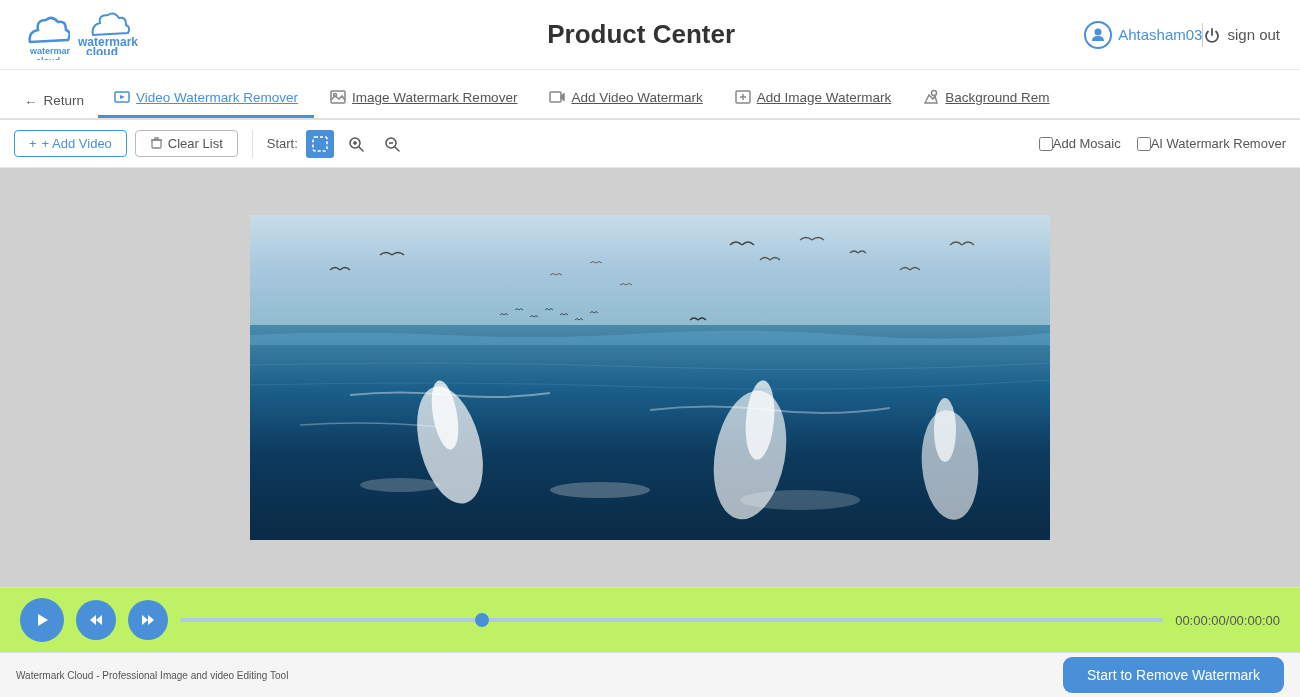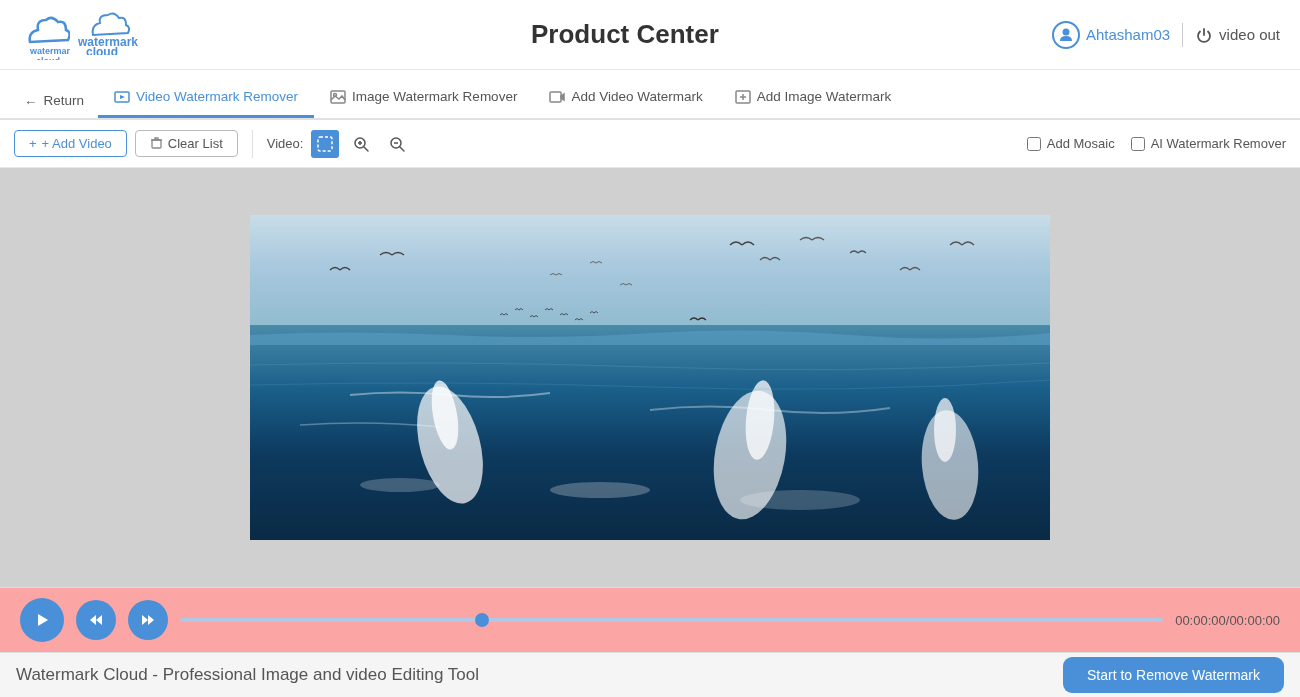--- a/index.html
+++ b/index.html
@@ -4,43 +4,43 @@
   <style>
     * { box-sizing: border-box; margin: 0; padding: 0; }
     body { font-family: -apple-system, BlinkMacSystemFont, 'Segoe UI', Arial, sans-serif; background: #f5f5f5; width: 1300px; height: 697px; overflow: hidden; display: flex; flex-direction: column; }
 
     
     .header { background: #fff; height: 70px; display: flex; align-items: center; padding: 0 20px; border-bottom: 1px solid #e8e8e8; flex-shrink: 0; }
     .logo { display: flex; align-items: center; gap: 8px; }
     .logo-icon { width: 50px; height: 50px; }
     .header-center { flex: 1; display: flex; justify-content: center; }
     .product-center { font-size: 26px; font-weight: 600; color: #333; }
-    .header-right { display: flex; align-items: center; gap: 12px; }
+    .header-right { display: flex; align-items: center; }
     .user-info { display: flex; align-items: center; gap: 6px; color: #4a90d9; font-size: 15px; cursor: pointer; }
     .user-icon { width: 28px; height: 28px; border-radius: 50%; border: 2px solid #4a90d9; display: flex; align-items: center; justify-content: center; }
     .divider-v { width: 1px; height: 24px; background: #ccc; }
     .sign-out { display: flex; align-items: center; gap: 6px; color: #555; font-size: 15px; cursor: pointer; }
 
     
     .nav-tabs { background: #fff; height: 50px; display: flex; align-items: flex-end; padding: 0 10px; border-bottom: 2px solid #e0e0e0; flex-shrink: 0; gap: 0; }
-    .nav-tab { display: flex; align-items: flex-start; gap: 6px; padding: 10px 16px; font-size: 13.5px; color: #555; cursor: pointer; border-bottom: 3px solid transparent; white-space: nowrap; }
+    .nav-tab { display: flex; align-items: center; gap: 6px; padding: 10px 16px; font-size: 13.5px; color: #555; cursor: pointer; border-bottom: 3px solid transparent; white-space: nowrap; text-decoration: underline; }
     .nav-tab.active { color: #4a90d9; border-bottom: 3px solid #4a90d9; }
     .return-btn { display: flex; align-items: center; gap: 6px; padding: 10px 14px; color: #555; font-size: 13.5px; cursor: pointer; }
 
     
     .toolbar { background: #fff; height: 48px; display: flex; align-items: center; padding: 0 14px; border-bottom: 1px solid #e8e8e8; flex-shrink: 0; gap: 8px; }
     .btn-add-video { display: flex; align-items: center; gap: 5px; background: #fff; border: 1.5px solid #4a90d9; color: #4a90d9; font-size: 13px; padding: 5px 14px; border-radius: 4px; cursor: pointer; }
     .btn-clear-list { display: flex; gap: 5px; background: #fff; border: 1.5px solid #bbb; color: #555; font-size: 13px; padding: 5px 14px; border-radius: 4px; cursor: pointer; }
     .toolbar-separator { width: 1px; height: 28px; background: #e0e0e0; margin: 0 6px; }
     .tool-label { font-size: 13px; color: #555; }
     .tool-icons { display: flex; gap: 8px; align-items: center; }
     .tool-icon-btn { width: 28px; height: 28px; display: flex; align-items: center; justify-content: center; cursor: pointer; border: none; background: none; color: #555; font-size: 16px; }
     .tool-icon-btn.active { background: #4a90d9; border-radius: 3px; color: #fff; }
     .toolbar-right { margin-left: auto; display: flex; align-items: center; gap: 16px; }
-    .checkbox-item { display: flex; align-items: center; gap: 6px; font-size: 13px; color: #555; cursor: pointer; }
+    .checkbox-item { display: flex; align-items: center; font-size: 13px; color: #555; cursor: pointer; }
     .checkbox-item input[type=checkbox] { width: 14px; height: 14px; }
 
     
     .main-content { display: flex; flex: 1; overflow: hidden; }
 
     
     .file-sidebar { width: 290px; background: #f0f0f0; border-right: 1px solid #ddd; flex-shrink: 0; overflow-y: auto; }
     .file-item { background: #fff; margin: 8px; border-radius: 4px; padding: 10px; display: flex; align-items: flex-start; gap: 10px; position: relative; border: 1px solid #e0e0e0; }
     .file-thumbnail { width: 70px; height: 50px; background: #000; flex-shrink: 0; border-radius: 2px; }
     .file-info { flex: 1; }
@@ -50,30 +50,30 @@
     .progress-bar-bg { flex: 1; height: 4px; background: #ddd; border-radius: 2px; }
     .progress-bar-fill { height: 100%; background: #4a90d9; border-radius: 2px; width: 0%; }
     .progress-text { font-size: 11px; color: #555; }
     .file-close { position: absolute; top: 6px; right: 6px; color: #999; cursor: pointer; font-size: 14px; line-height: 1; }
 
     
     .video-area { flex: 1; display: flex; flex-direction: column; background: #e8e8e8; }
     .video-preview { flex: 1; display: flex; align-items: center; justify-content: center; overflow: hidden; background: #d0d0d0; }
 
     
-    .video-controls { height: 65px; background: #fca5a5; display: flex; align-items: center; padding: 0 20px; gap: 12px; flex-shrink: 0; border-top: 1px solid #ddd; }
+    .video-controls { height: 65px; background: #bef264; display: flex; align-items: center; padding: 0 20px; gap: 12px; flex-shrink: 0; border-top: 1px solid #ddd; }
     .ctrl-btn { width: 40px; height: 40px; border-radius: 50%; background: #4a90d9; border: none; color: #fff; font-size: 16px; cursor: pointer; display: flex; align-items: center; justify-content: center; }
     .ctrl-btn.play { width: 44px; height: 44px; font-size: 18px; }
     .progress-track { flex: 1; height: 4px; background: #b0c8e8; border-radius: 2px; position: relative; cursor: pointer; }
     .progress-thumb { position: absolute; width: 14px; height: 14px; background: #4a90d9; border-radius: 50%; top: 50%; transform: translateY(-50%); left: 30%; cursor: pointer; }
     .time-display { font-size: 13px; color: #555; white-space: nowrap; }
 
     
     .bottom-bar { background: #f5f5f5; height: 45px; display: flex; align-items: center; padding: 0 16px; border-top: 1px solid #ddd; flex-shrink: 0; }
-    .bottom-text { font-size: 17px; color: #555; flex: 1; }
+    .bottom-text { font-size: 10px; color: #555; flex: 1; }
     .btn-start { background: #4a90d9; color: #fff; border: none; padding: 10px 24px; border-radius: 9px; font-size: 14px; cursor: pointer; font-weight: 500; }
   </style>
 </head>
 <body>
 
 <div class="header">
   <div class="logo">
     <svg class="logo-icon" viewBox="0 0 50 50">
       <path d="M10 32 Q8 22 18 20 Q16 10 26 10 Q32 5 38 12 Q46 10 46 20 Q52 22 48 30 Z" fill="none" stroke="#4a90d9" stroke-width="2.5"></path>
       <text x="10" y="44" font-size="9" fill="#4a90d9" font-weight="bold">watermark</text>
@@ -99,21 +99,21 @@
         </svg>
       </div>
       <span>Ahtasham03</span>
     </div>
     <div class="divider-v"></div>
     <div class="sign-out">
       <svg width="18" height="18" viewBox="0 0 18 18" fill="none" stroke="#555" stroke-width="1.8">
         <path d="M9 3 L9 9" stroke-linecap="round"></path>
         <path d="M5 5.5 A6 6 0 1 0 13 5.5" stroke-linecap="round" fill="none"></path>
       </svg>
-      <span>video out</span>
+      <span>sign out</span>
     </div>
   </div>
 </div>
 
 <div class="nav-tabs">
   <div class="return-btn">
     <span>←</span>
     <span>Return</span>
   </div>
   <div class="nav-tab active">
@@ -137,37 +137,44 @@
       <path d="M12 7 L15 5 L15 11 L12 9 Z" fill="#888"></path>
     </svg>
     <span>Add Video Watermark</span>
   </div>
   <div class="nav-tab">
     <svg width="16" height="16" viewBox="0 0 16 16" fill="none" stroke="#888" stroke-width="1.5">
       <rect x="1" y="2" width="14" height="12" rx="1"></rect>
       <path d="M8 5 L8 11 M5 8 L11 8"></path>
     </svg>
     <span>Add Image Watermark</span>
+  </div>
+  <div class="nav-tab">
+    <svg width="16" height="16" viewBox="0 0 16 16" fill="none" stroke="#888" stroke-width="1.5">
+      <path d="M2 14 L6 6 L10 10 L12 7 L14 14 Z"></path>
+      <circle cx="11" cy="4" r="2.5"></circle>
+    </svg>
+    <span>Background Rem</span>
   </div>
 </div>
 
 <div class="toolbar">
   <button class="btn-add-video">
     <span>+</span>
     <span>+ Add Video</span>
   </button>
   <button class="btn-clear-list">
     <svg width="13" height="13" viewBox="0 0 13 13" fill="none" stroke="#888" stroke-width="1.3">
       <rect x="2" y="4" width="9" height="8" rx="1"></rect>
       <path d="M1 4 L12 4 M5 4 L5 2 L8 2 L8 4"></path>
     </svg>
     <span>Clear List</span>
   </button>
   <div class="toolbar-separator"></div>
-  <span class="tool-label">Video:</span>
+  <span class="tool-label">Start:</span>
   <div class="tool-icons">
     <button class="tool-icon-btn active" title="Selection tool">
       <svg width="18" height="18" viewBox="0 0 18 18" fill="none">
         <rect x="2" y="2" width="14" height="14" rx="2" stroke="white" stroke-width="1.5" stroke-dasharray="3 2"></rect>
       </svg>
     </button>
     <button class="tool-icon-btn" title="Zoom in">
       <svg width="18" height="18" viewBox="0 0 18 18" fill="none" stroke="#555" stroke-width="1.5">
         <circle cx="8" cy="8" r="5"></circle>
         <path d="M12 12 L16 16" stroke-linecap="round"></path>

